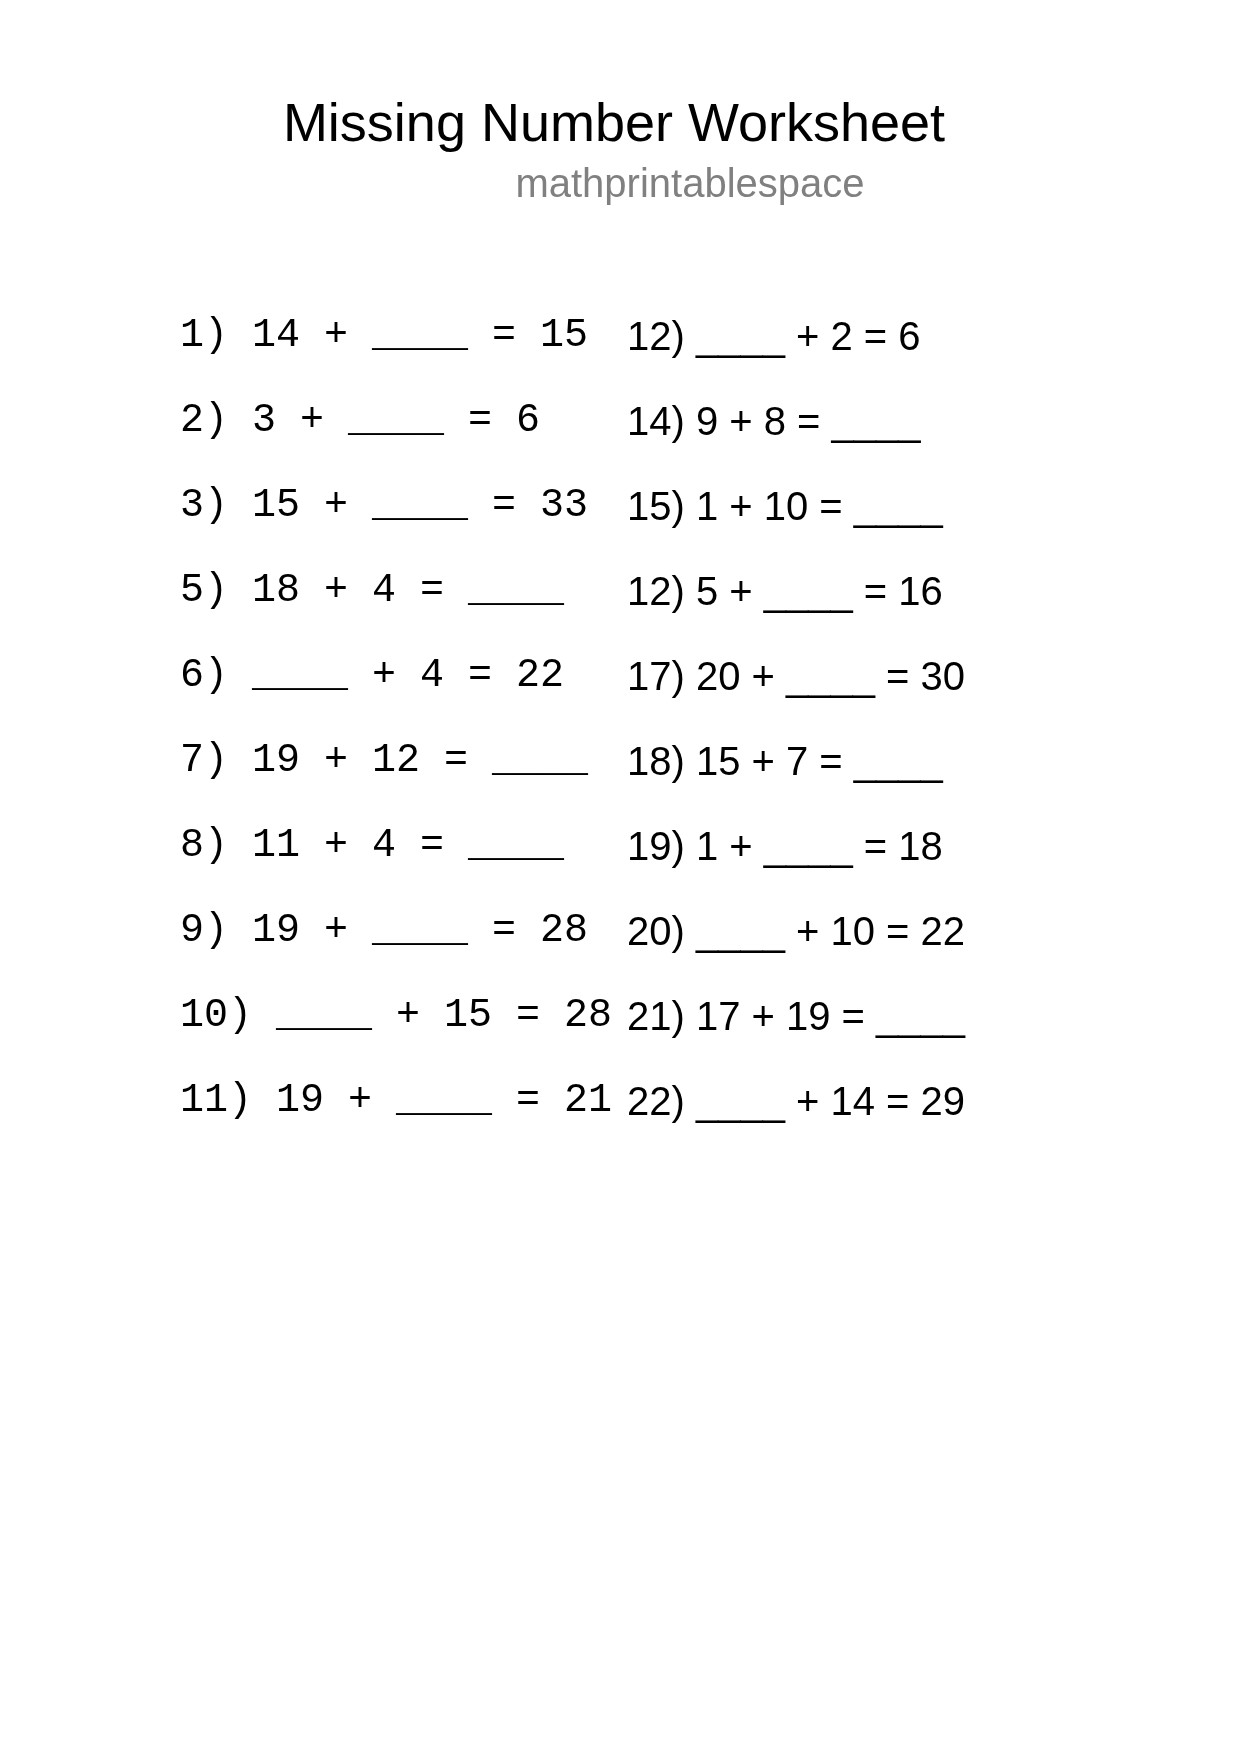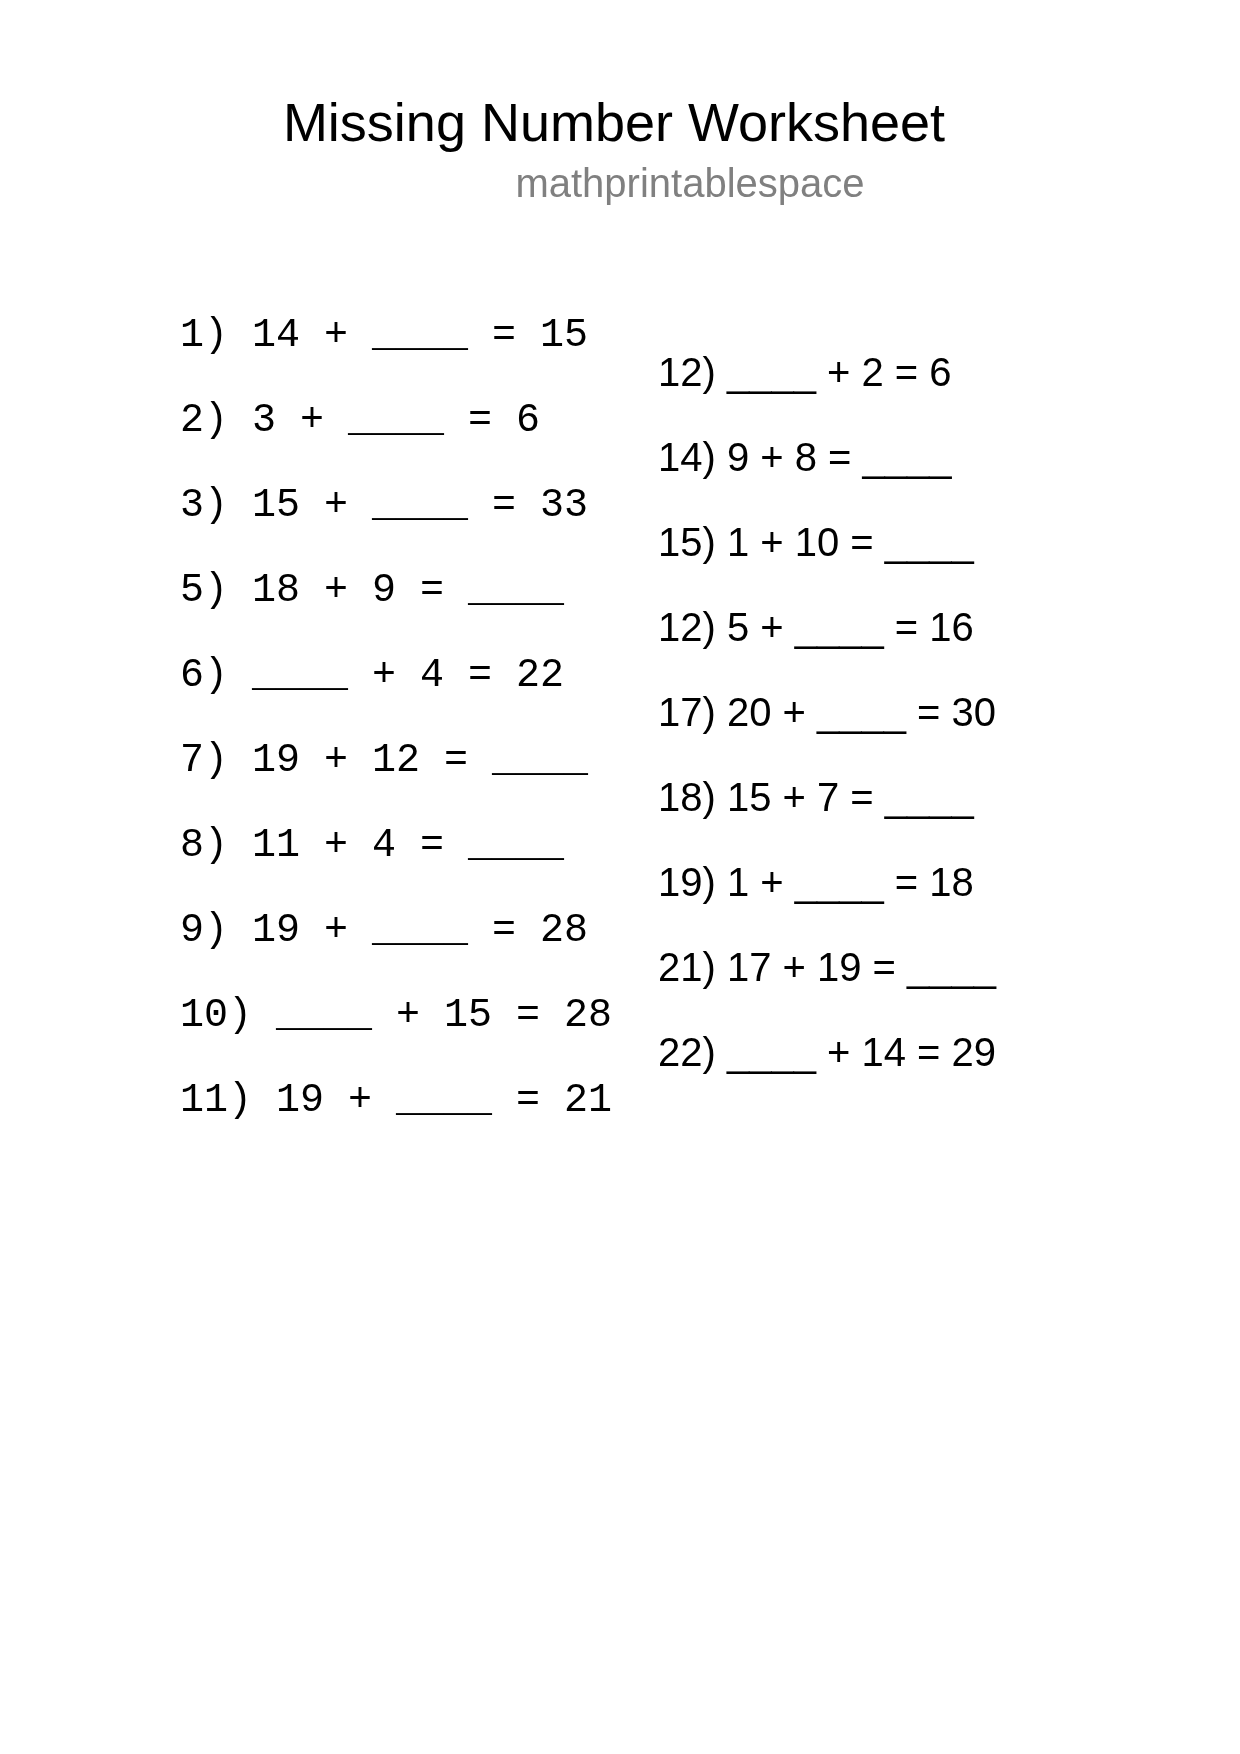--- a/index.html
+++ b/index.html
@@ -3,45 +3,46 @@
   <meta charset="utf-8">
   <style>
     html, body { margin: 0; padding: 0; background: #ffffff; }
     body { width: 1240px; height: 1754px; position: relative; overflow: hidden; font-family: "Liberation Sans", sans-serif; color: #000; }
     .title { position: absolute; left: 0; width: 1240px; top: 92px; text-align: center; font-size: 54px; line-height: 60px; padding-left: 0; }
     .title span { position: relative; left: -6px; }
     .subtitle { position: absolute; left: 0; width: 1240px; top: 160px; text-align: center; font-size: 40px; line-height: 46px; color: #808080; }
     .subtitle span { position: relative; left: 70px; }
     .col { position: absolute; top: 310px; }
     .col.left { left: 180px; font-family: Liberation Mono, monospace; }
-    .col.right { left: 658px; margin-top: 36px; }
+    .col.right { left: 627px; }
     .problem { height: 85px; font-size: 40px; line-height: 52px; white-space: pre; }
   </style>
 </head>
 <body>
 
 <div class="title"><span>Missing Number Worksheet</span></div>
 <div class="subtitle"><span>mathprintablespace</span></div>
 
 <div class="col left">
   <div class="problem">1) 14 + ____ = 15</div>
   <div class="problem">2) 3 + ____ = 6</div>
   <div class="problem">3) 15 + ____ = 33</div>
-  <div class="problem">5) 18 + 9 = ____</div>
+  <div class="problem">5) 18 + 4 = ____</div>
   <div class="problem">6) ____ + 4 = 22</div>
   <div class="problem">7) 19 + 12 = ____</div>
   <div class="problem">8) 11 + 4 = ____</div>
   <div class="problem">9) 19 + ____ = 28</div>
   <div class="problem">10) ____ + 15 = 28</div>
   <div class="problem">11) 19 + ____ = 21</div>
 </div>
 
 <div class="col right">
   <div class="problem">12) ____ + 2 = 6</div>
   <div class="problem">14) 9 + 8 = ____</div>
   <div class="problem">15) 1 + 10 = ____</div>
   <div class="problem">12) 5 + ____ = 16</div>
   <div class="problem">17) 20 + ____ = 30</div>
   <div class="problem">18) 15 + 7 = ____</div>
   <div class="problem">19) 1 + ____ = 18</div>
+  <div class="problem">20) ____ + 10 = 22</div>
   <div class="problem">21) 17 + 19 = ____</div>
   <div class="problem">22) ____ + 14 = 29</div>
 </div>
 
 </body></html>

